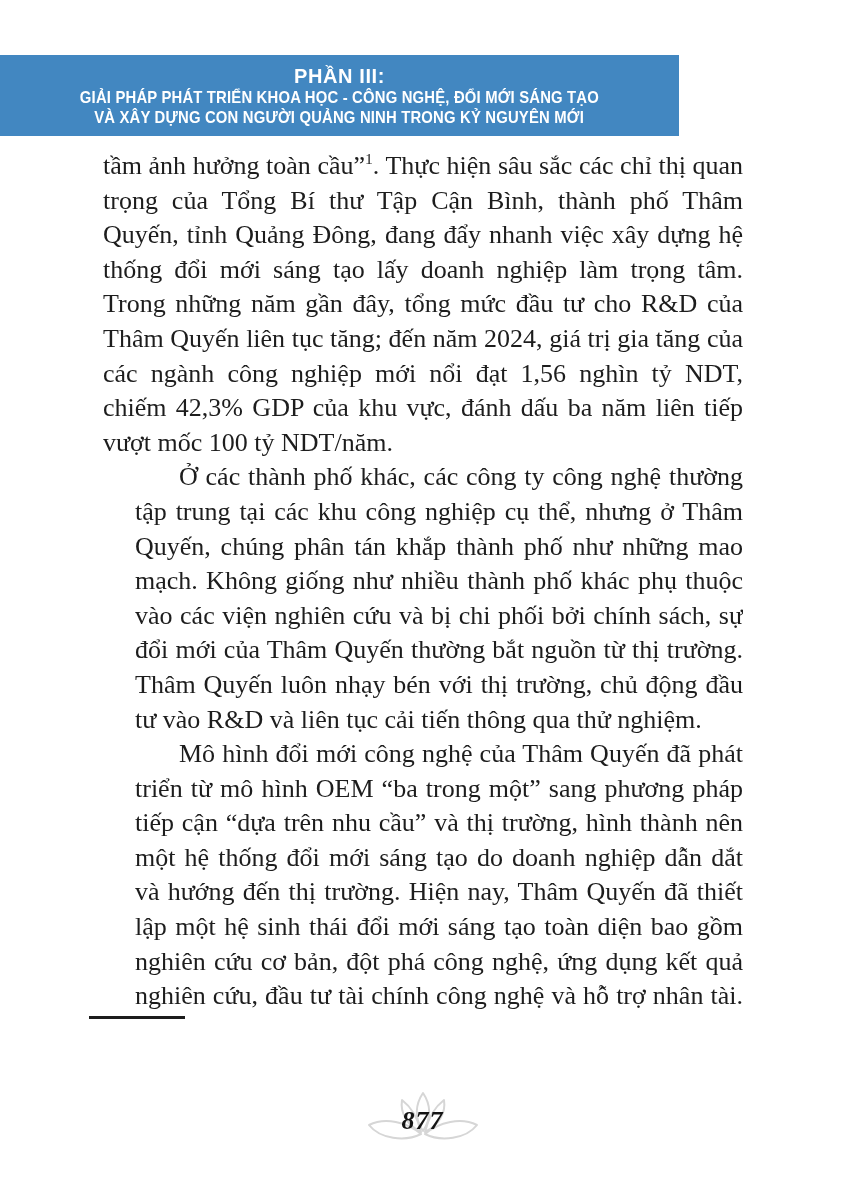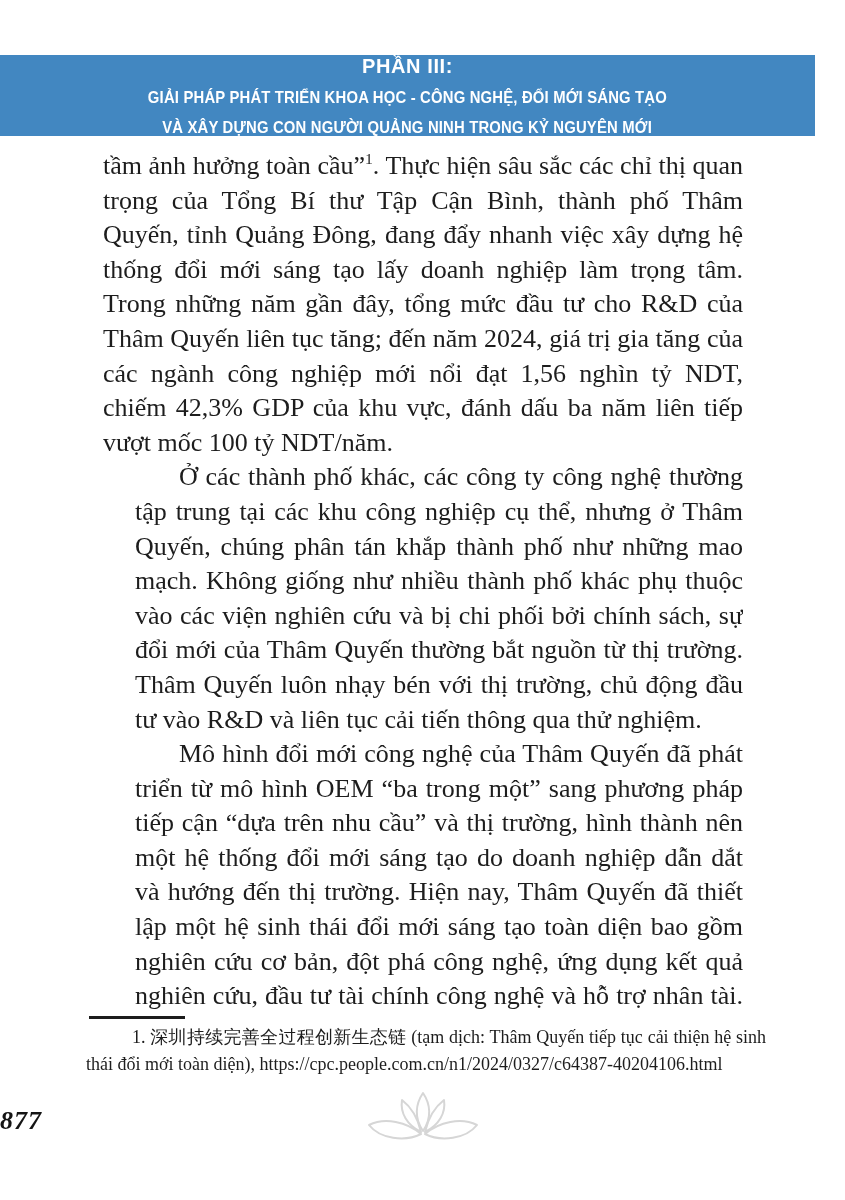--- a/index.html
+++ b/index.html
@@ -12,28 +12,28 @@
     overflow: hidden;
     font-family: "Liberation Serif", "DejaVu Serif", serif;
     color: #1d1d1d;
   }
 
   
   .band {
     position: absolute;
     top: 55px;
     left: 0;
-    width: 815px;
+    width: 679px;
     height: 81px;
     background: #4287c1;
     display: flex;
     flex-direction: column;
     align-items: center;
     justify-content: center;
-    gap: 10px;
+    gap: 0;
     font-family: "Liberation Sans", "DejaVu Sans", sans-serif;
     color: #ffffff;
     text-align: center;
   }
   .band .part {
     font-size: 20px;
     font-weight: bold;
     letter-spacing: 0.6px;
     line-height: 22px;
   }
@@ -88,21 +88,21 @@
 
   
   .pageno-wrap {
     position: absolute;
     top: 1090px;
     left: 0;
     width: 845px;
     height: 62px;
     display: flex;
     align-items: center;
-    justify-content: flex-start;
+    justify-content: center;
   }
   .lotus {
     position: absolute;
     left: 50%;
     top: 50%;
     transform: translate(-50%, -50%);
   }
   .pageno {
     position: relative;
     font-size: 26px;
@@ -124,21 +124,20 @@
   </header>
 
   <main class="bodytext">
     <p class="para"><span>tầm ảnh hưởng toàn cầu”</span><sup class="fn-ref">1</sup><span>. Thực hiện sâu sắc các chỉ thị quan trọng của Tổng Bí thư Tập Cận Bình, thành phố Thâm Quyến, tỉnh Quảng Đông, đang đẩy nhanh việc xây dựng hệ thống đổi mới sáng tạo lấy doanh nghiệp làm trọng tâm. Trong những năm gần đây, tổng mức đầu tư cho R&amp;D của Thâm Quyến liên tục tăng; đến năm 2024, giá trị gia tăng của các ngành công nghiệp mới nổi đạt 1,56 nghìn tỷ NDT, chiếm 42,3% GDP của khu vực, đánh dấu ba năm liên tiếp vượt mốc 100 tỷ NDT/năm.</span></p>
     <p class="para indent">Ở các thành phố khác, các công ty công nghệ thường tập trung tại các khu công nghiệp cụ thể, nhưng ở Thâm Quyến, chúng phân tán khắp thành phố như những mao mạch. Không giống như nhiều thành phố khác phụ thuộc vào các viện nghiên cứu và bị chi phối bởi chính sách, sự đổi mới của Thâm Quyến thường bắt nguồn từ thị trường. Thâm Quyến luôn nhạy bén với thị trường, chủ động đầu tư vào R&amp;D và liên tục cải tiến thông qua thử nghiệm.</p>
     <p class="para indent">Mô hình đổi mới công nghệ của Thâm Quyến đã phát triển từ mô hình OEM “ba trong một” sang phương pháp tiếp cận “dựa trên nhu cầu” và thị trường, hình thành nên một hệ thống đổi mới sáng tạo do doanh nghiệp dẫn dắt và hướng đến thị trường. Hiện nay, Thâm Quyến đã thiết lập một hệ sinh thái đổi mới sáng tạo toàn diện bao gồm nghiên cứu cơ bản, đột phá công nghệ, ứng dụng kết quả nghiên cứu, đầu tư tài chính công nghệ và hỗ trợ nhân tài. Tuy nhiên, khi cạnh tranh công nghệ toàn cầu bước vào giai đoạn mới, đặc biệt là trong bối cảnh cạnh tranh công nghệ ngày càng gay gắt, đổi mới sáng tạo truyền thống và chuỗi cung ứng đang phải đối mặt với những thách thức mới.</p>
   </main>
 
   <div class="fn-rule"></div>
 
-  <p class="footnote">1. 深圳持续完善全过程创新生态链 (tạm dịch: Thâm Quyến tiếp tục cải thiện hệ sinh thái đổi mới toàn diện), https://cpc.people.com.cn/n1/2024/0327/c64387-40204106.html</p>
 
   <footer class="pageno-wrap">
     <svg class="lotus" width="116" height="60" viewBox="0 0 116 60" fill="none" stroke="#d6d6d6" stroke-width="2" stroke-linejoin="round">
       <path d="M58 2 C50.5 13 49 27 58 40 C67 27 65.5 13 58 2 Z"></path>
       <path d="M37 9 C35 22 42 34 56 41 C53 28 47.5 17 37 9 Z"></path>
       <path d="M79 9 C81 22 74 34 60 41 C63 28 68.5 17 79 9 Z"></path>
       <path d="M4 34 C20 26 42 31 56 43 C40 51 15 48 4 34 Z"></path>
       <path d="M112 34 C96 26 74 31 60 43 C76 51 101 48 112 34 Z"></path>
     </svg>
     <div class="pageno" style="color: rgb(20, 20, 20);">877</div>

